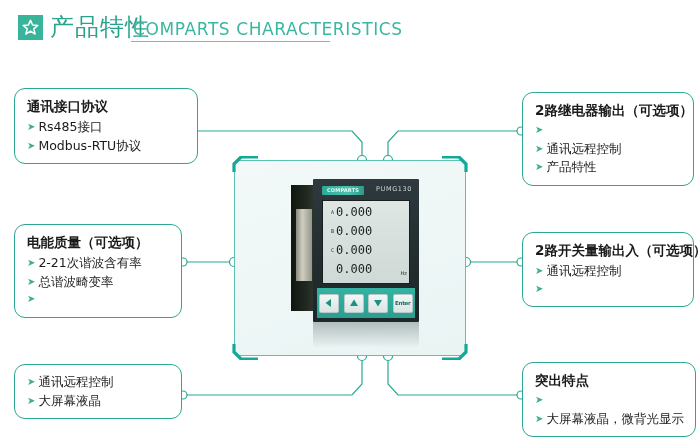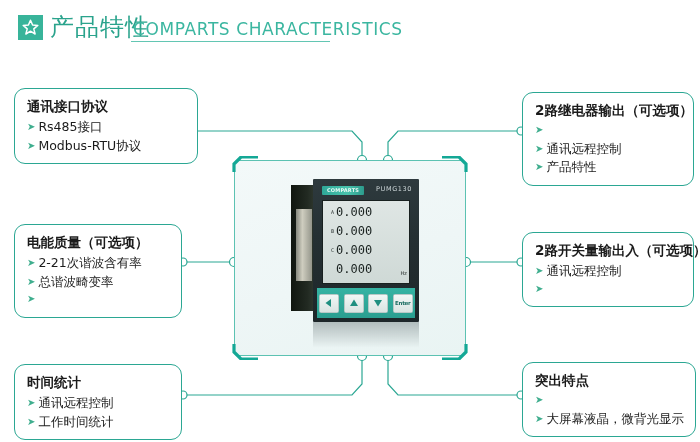--- a/index.html
+++ b/index.html
@@ -303,29 +303,28 @@
         <span class="arrow">➤</span>
         <span>总谐波畸变率</span>
       </li>
       <li class="bullet">
         <span class="arrow">➤</span>
       </li>
     </ul>
   </div>
 
   <div class="callout box-bl">
-    <div class="callout-title">时间统计</div>
     <ul class="bullets">
       <li class="bullet">
         <span class="arrow">➤</span>
         <span>通讯远程控制</span>
       </li>
       <li class="bullet">
         <span class="arrow">➤</span>
-        <span>工作时间统计</span>
+        <span>大屏幕液晶</span>
       </li>
     </ul>
   </div>
 
   <div class="callout box-tr">
     <div class="callout-title">2路继电器输出（可选项）</div>
     <ul class="bullets">
       <li class="bullet">
         <span class="arrow">➤</span>
       </li>

